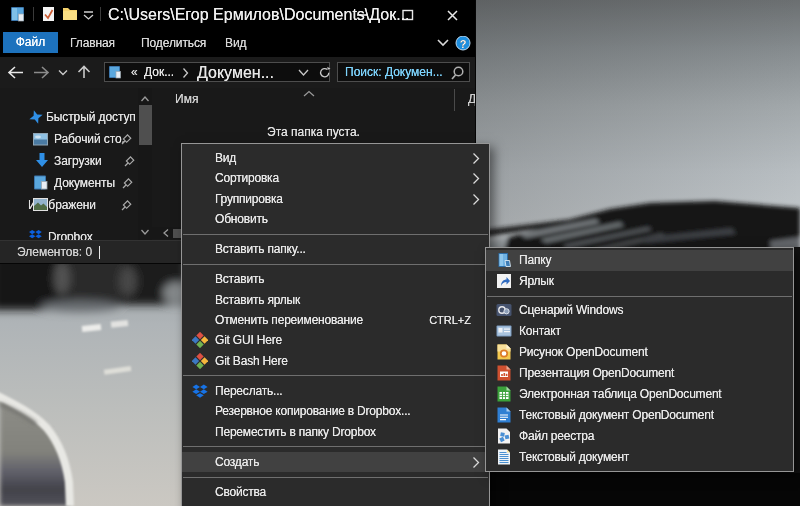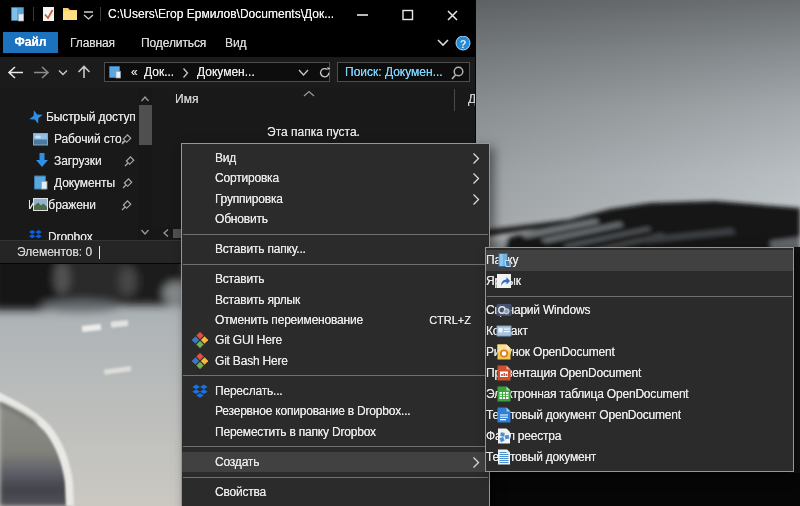--- a/index.html
+++ b/index.html
@@ -1,24 +1,24 @@
 <!DOCTYPE html>
 <html><head><meta charset="utf-8">
 <style>
   html,body{margin:0;padding:0;}
   body{width:800px;height:506px;overflow:hidden;position:relative;
        font-family:"Liberation Sans",sans-serif;background:#0a0a0a;text-shadow:0 0 0.4px;}
   .abs{position:absolute;}
   
   #win{left:0;top:0;width:476px;height:264px;background:#191919;}
   #titlebar{left:0;top:0;width:476px;height:28px;background:#000;}
-  #title-text{left:108px;top:0;height:28px;line-height:29px;color:#f0f0f0;font-size:12px;white-space:nowrap;}
+  #title-text{left:108px;top:0;height:28px;line-height:29px;color:#f0f0f0;font-size:16px;white-space:nowrap;}
   #ribbon{left:0;top:28px;width:476px;height:29px;background:#000;}
   #tab-file{left:3px;top:4px;width:55px;height:21px;background:#1d72bd;color:#fff;
-            font-size:12px;text-align:center;line-height:21px;font-weight:bold;}
+            font-size:12px;text-align:center;line-height:21px;}
   .tab{top:4px;height:21px;line-height:22px;color:#d6d6d6;font-size:12px;letter-spacing:-0.1px;}
   #addr-row{left:0;top:57px;width:476px;height:31px;background:#1b1b1b;}
   .navbox{top:5px;height:20px;background:#0d0d0d;border:1px solid #4d4d4d;box-sizing:border-box;}
   #addrbox{left:104px;width:226px;}
   #searchbox{left:337px;width:133px;}
   
   #sidebar{left:0;top:88px;width:138px;height:139px;background:#191919;}
   .siderow{position:absolute;left:0;width:150px;height:22px;color:#e2e2e2;font-size:12px;letter-spacing:-0.1px;line-height:22px;white-space:nowrap;}
   #vscroll{left:138px;top:88px;width:14px;height:152px;background:#171717;}
   #vthumb{left:0.5px;top:17px;width:13px;height:40px;background:#4f4f4f;}
@@ -29,21 +29,21 @@
   #winedge-r{left:475px;top:0;width:1px;height:264px;background:#050505;}
   #winedge-b{left:0;top:263px;width:476px;height:1px;background:#050505;}
   
   .menu{background:#2b2b2b;border:1px solid #969696;box-sizing:border-box;
         box-shadow:4px 4px 10px rgba(0,0,0,0.5);}
   #ctxmenu{left:181px;top:143px;width:309px;height:366px;padding-top:4px;}
   #ctxmenu .mi{position:relative;height:20.3px;line-height:20.3px;font-size:12px;letter-spacing:-0.2px;color:#e8e8e8;
                padding-left:33px;white-space:nowrap;}
   #submenu{left:485px;top:247px;width:309px;height:225px;padding-top:2px;}
   #submenu .mi{position:relative;height:21px;line-height:21px;font-size:12px;letter-spacing:-0.2px;color:#e8e8e8;
-               white-space:nowrap;}
+               padding-left:33px;white-space:nowrap;}
   .sep{height:1px;background:#6f6f6f;margin:4.5px 1px;}
   .sep8{height:1px;background:#6f6f6f;margin:3.5px 1px;}
   .dis{color:#6d6d6d;}
   .hl{background:#414141;}
   .arr{position:absolute;right:9px;top:4px;}
   .mic{position:absolute;left:10px;top:2px;}
   .keys{position:absolute;right:18px;top:0;font-size:11px;letter-spacing:0;}
 </style></head>
 <body>
 <svg class="abs" id="wallpaper" width="800" height="506" viewBox="0 0 800 506" style="left:0;top:0">
@@ -178,21 +178,21 @@
       <svg class="abs" style="left:4px;top:1px" width="18" height="17">
         <rect x="0" y="2" width="11" height="12" rx="1" fill="#3c77ad"></rect>
         <rect x="1" y="3" width="9" height="10" fill="#5aa7dd"></rect>
         <rect x="7" y="7.5" width="4.5" height="6.5" fill="#e8eef4" stroke="#9aa7b0" stroke-width="0.7"></rect>
       </svg>
       <span class="abs" style="left:26px;top:0;line-height:19px;font-size:12px;color:#d8d8d8;">«</span>
       <span class="abs" style="left:39px;top:0;line-height:19px;font-size:12px;color:#e8e8e8;">Док...</span>
       <svg class="abs" style="left:77px;top:5px" width="8" height="10">
           <path d="M1.5,0.5 l4,4.5 l-4,4.5" stroke="#c9c9c9" stroke-width="1.3" fill="none"></path>
         </svg>
-      <span class="abs" style="left:92px;top:0;line-height:19px;font-size:12px;color:#e8e8e8;">Докумен...</span>
+      <span class="abs" style="left:92px;top:0;line-height:19px;font-size:16px;color:#e8e8e8;">Докумен...</span>
       <svg class="abs" style="left:193px;top:6px" width="12" height="8">
           <path d="M1,1 l4.5,5 l4.5,-5" stroke="#c9c9c9" stroke-width="1.3" fill="none"></path>
         </svg>
       <svg class="abs" style="left:213px;top:3px" width="14" height="14">
         <path d="M10.8,6.7 a4.1,4.1 0 1 1 -1.4,-3.1" stroke="#c9c9c9" stroke-width="1.3" fill="none"></path>
         <path d="M9.3,0.8 l0.5,3 l2.7,-1.1 Z" fill="#c9c9c9"></path>
       </svg>
     </div>
     <div class="abs navbox" id="searchbox">
       <span class="abs" style="left:7px;top:0;line-height:19px;font-size:12px;color:#7dd3fc;">Поиск: Докумен...</span>

